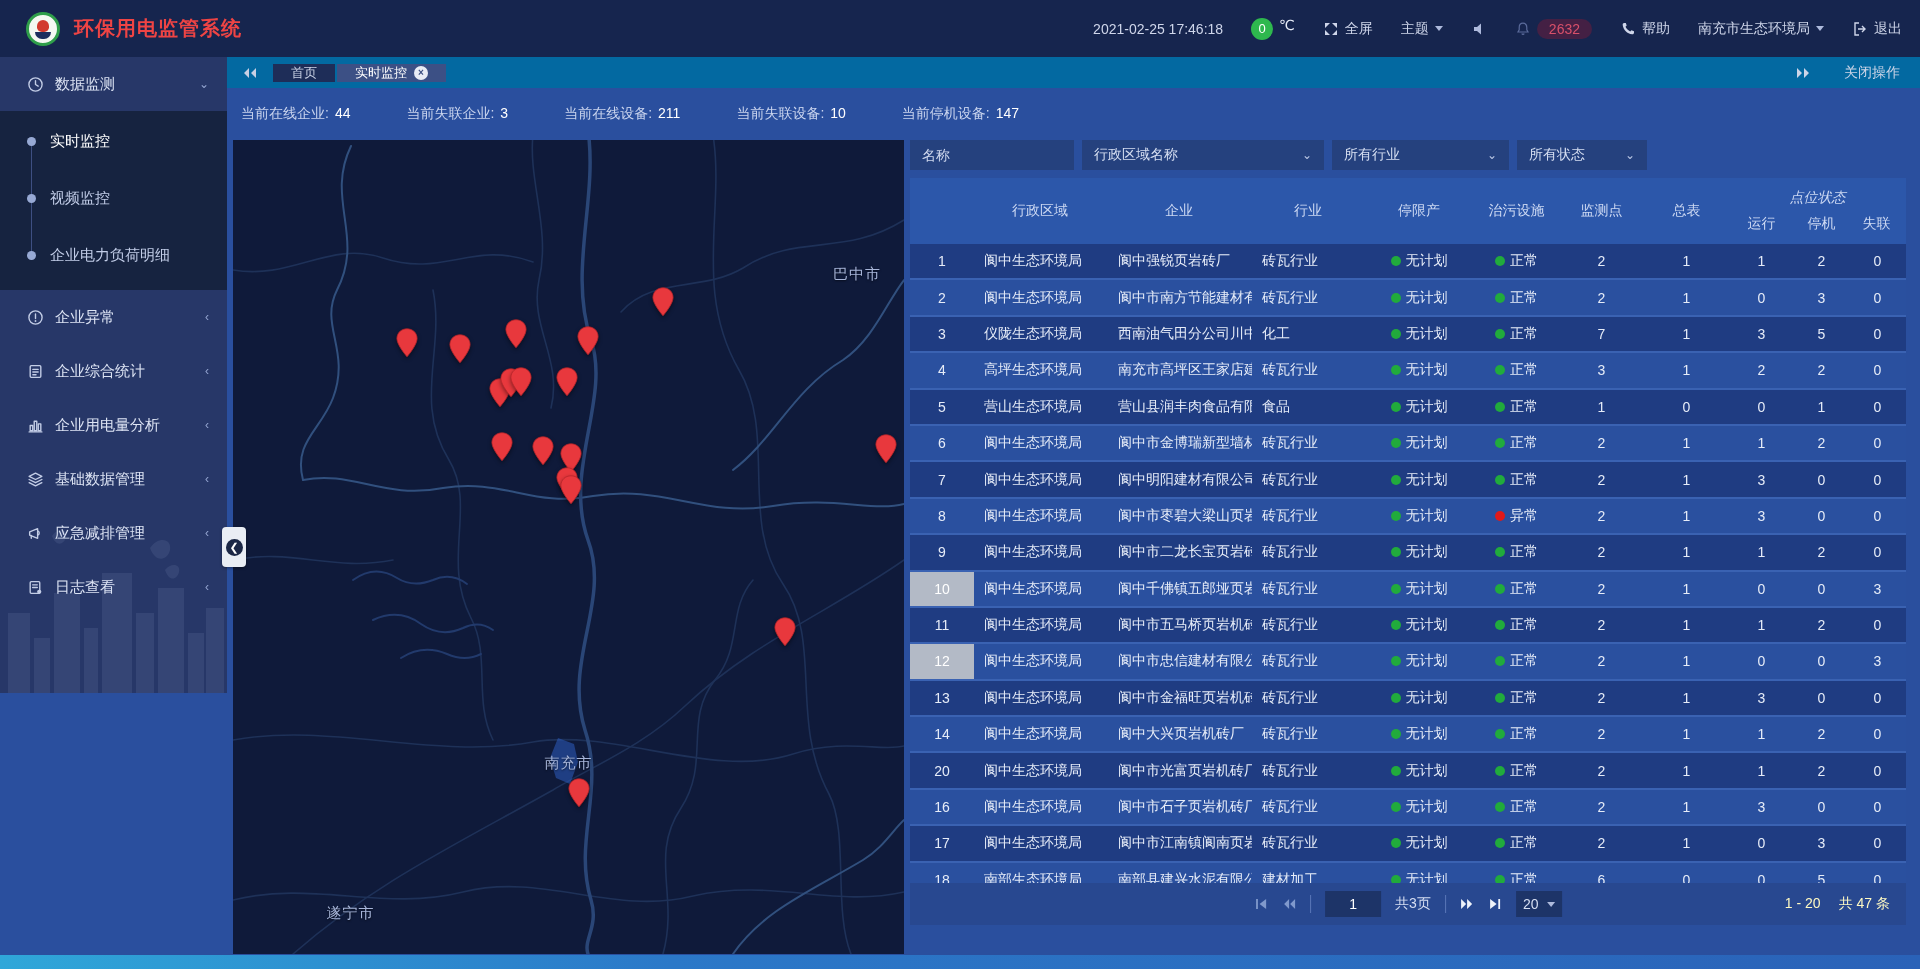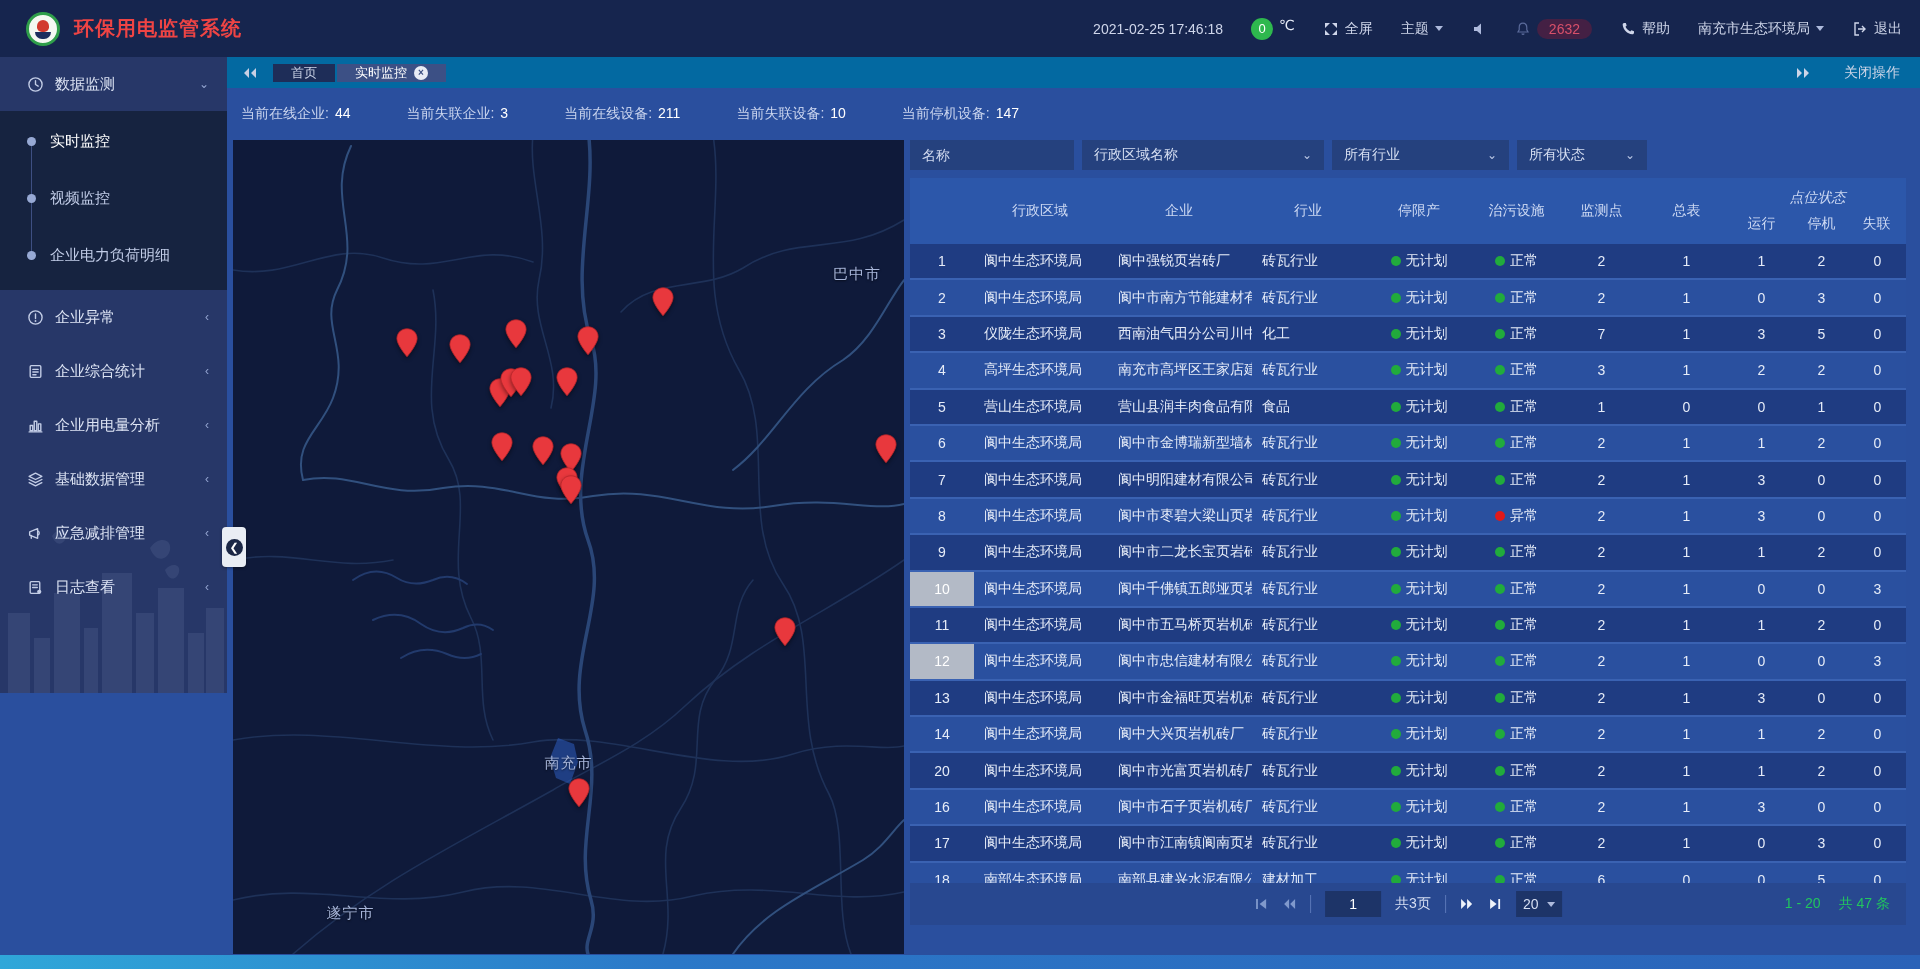--- a/index.html
+++ b/index.html
@@ -102,21 +102,21 @@
   .dot.red { background:#e11919; }
 
   
   .pagebar { position:absolute; left:0; right:0; top:743px; height:42px; background:#284890; display:flex; align-items:center; color:#d6def2; font-size:14px; }
   .pg-center { position:absolute; left:50%; transform:translateX(-50%); display:flex; align-items:center; gap:14px; }
   .pg-ico { width:14px; height:14px; display:flex; align-items:center; justify-content:center; cursor:pointer; }
   .pg-ico svg { width:13px; height:12px; }
   .pg-sep { width:1px; height:18px; background:#5a77b8; }
   .pg-input { width:56px; height:26px; background:#1d3468; border:none; color:#fff; text-align:center; font-size:14px; font-family:inherit; }
   .pg-size { min-width:46px; height:26px; background:#1d3468; display:flex; align-items:center; justify-content:space-between; gap:5px; padding:0 7px; cursor:pointer; }
-  .pg-right { position:absolute; right:16px; display:flex; gap:18px; color:#22c55e; }
+  .pg-right { position:absolute; right:16px; display:flex; gap:18px; color:#fef9c3; }
 
   .bottom-strip { position:absolute; left:0; bottom:0; width:1920px; height:14px; background:linear-gradient(90deg,#2fa7d9 0%,#2b78c8 35%,#2a62b8 100%); z-index:40; }
 </style>
 </head>
 <body>
 
 <div class="header">
   <div class="logo"></div>
   <div class="app-title">环保用电监管系统</div>
   <div class="header-right">

